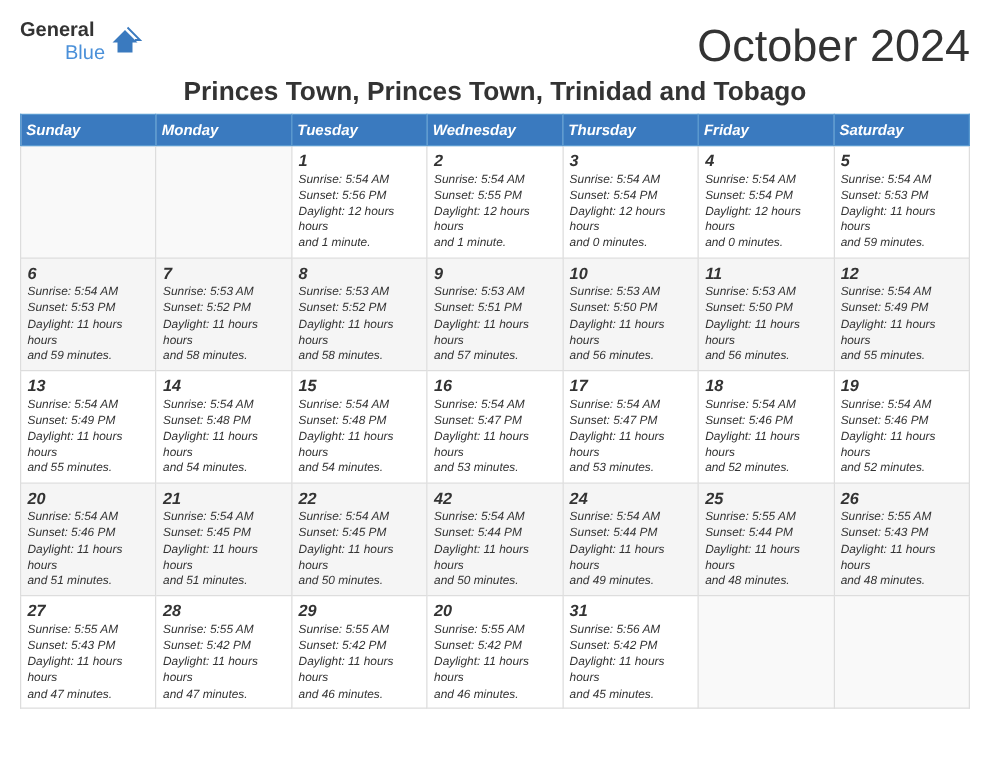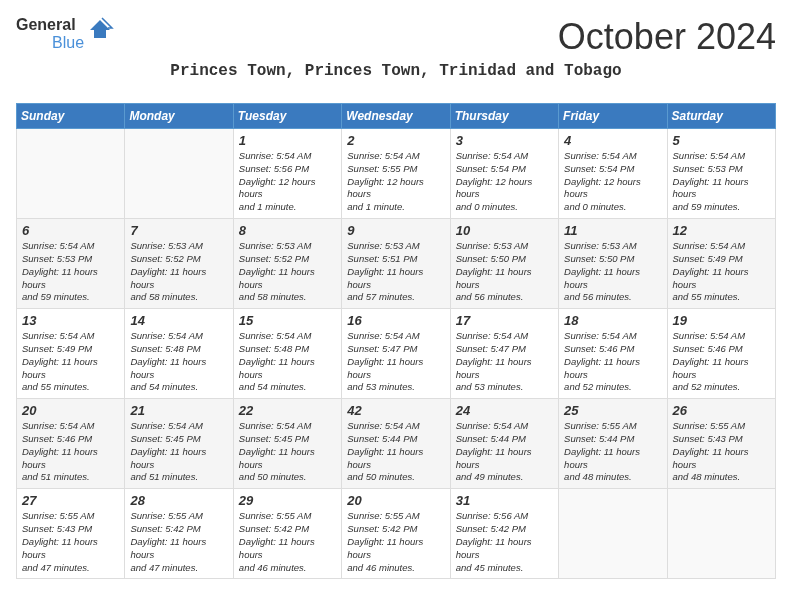--- a/index.html
+++ b/index.html
@@ -11,21 +11,21 @@
       padding: 16px;
     }
     .header {
       display: flex;
       justify-content: space-between;
       align-items: flex-start;
       margin-bottom: 4px;
     }
     .logo {
       display: flex;
-      align-items: flex-start;
+      align-items: center;
     }
     .logo-text-general {
       font-size: 16px;
       font-weight: bold;
       color: #333;
     }
     .logo-text-blue {
       font-size: 16px;
       font-weight: normal;
       color: #4a90d9;
@@ -36,25 +36,24 @@
       height: 28px;
       margin-left: 2px;
     }
     .month-title {
       font-size: 36px;
       font-weight: normal;
       color: #333;
     }
     .location-title {
       text-align: center;
-      font-size: 16px;
-      font-weight: bold;
-      color: #333;
-      margin-bottom: 23px;
-      font-family: Liberation Mono, monospace;
+      font-size: 21px;
+      font-weight: bold;
+      color: #333;
+      margin-bottom: 5px;
     }
     table {
       width: 100%;
       border-collapse: collapse;
       table-layout: fixed;
       font-style: italic;
     }
     th {
       background-color: #3a7abf;
       color: #fff;

